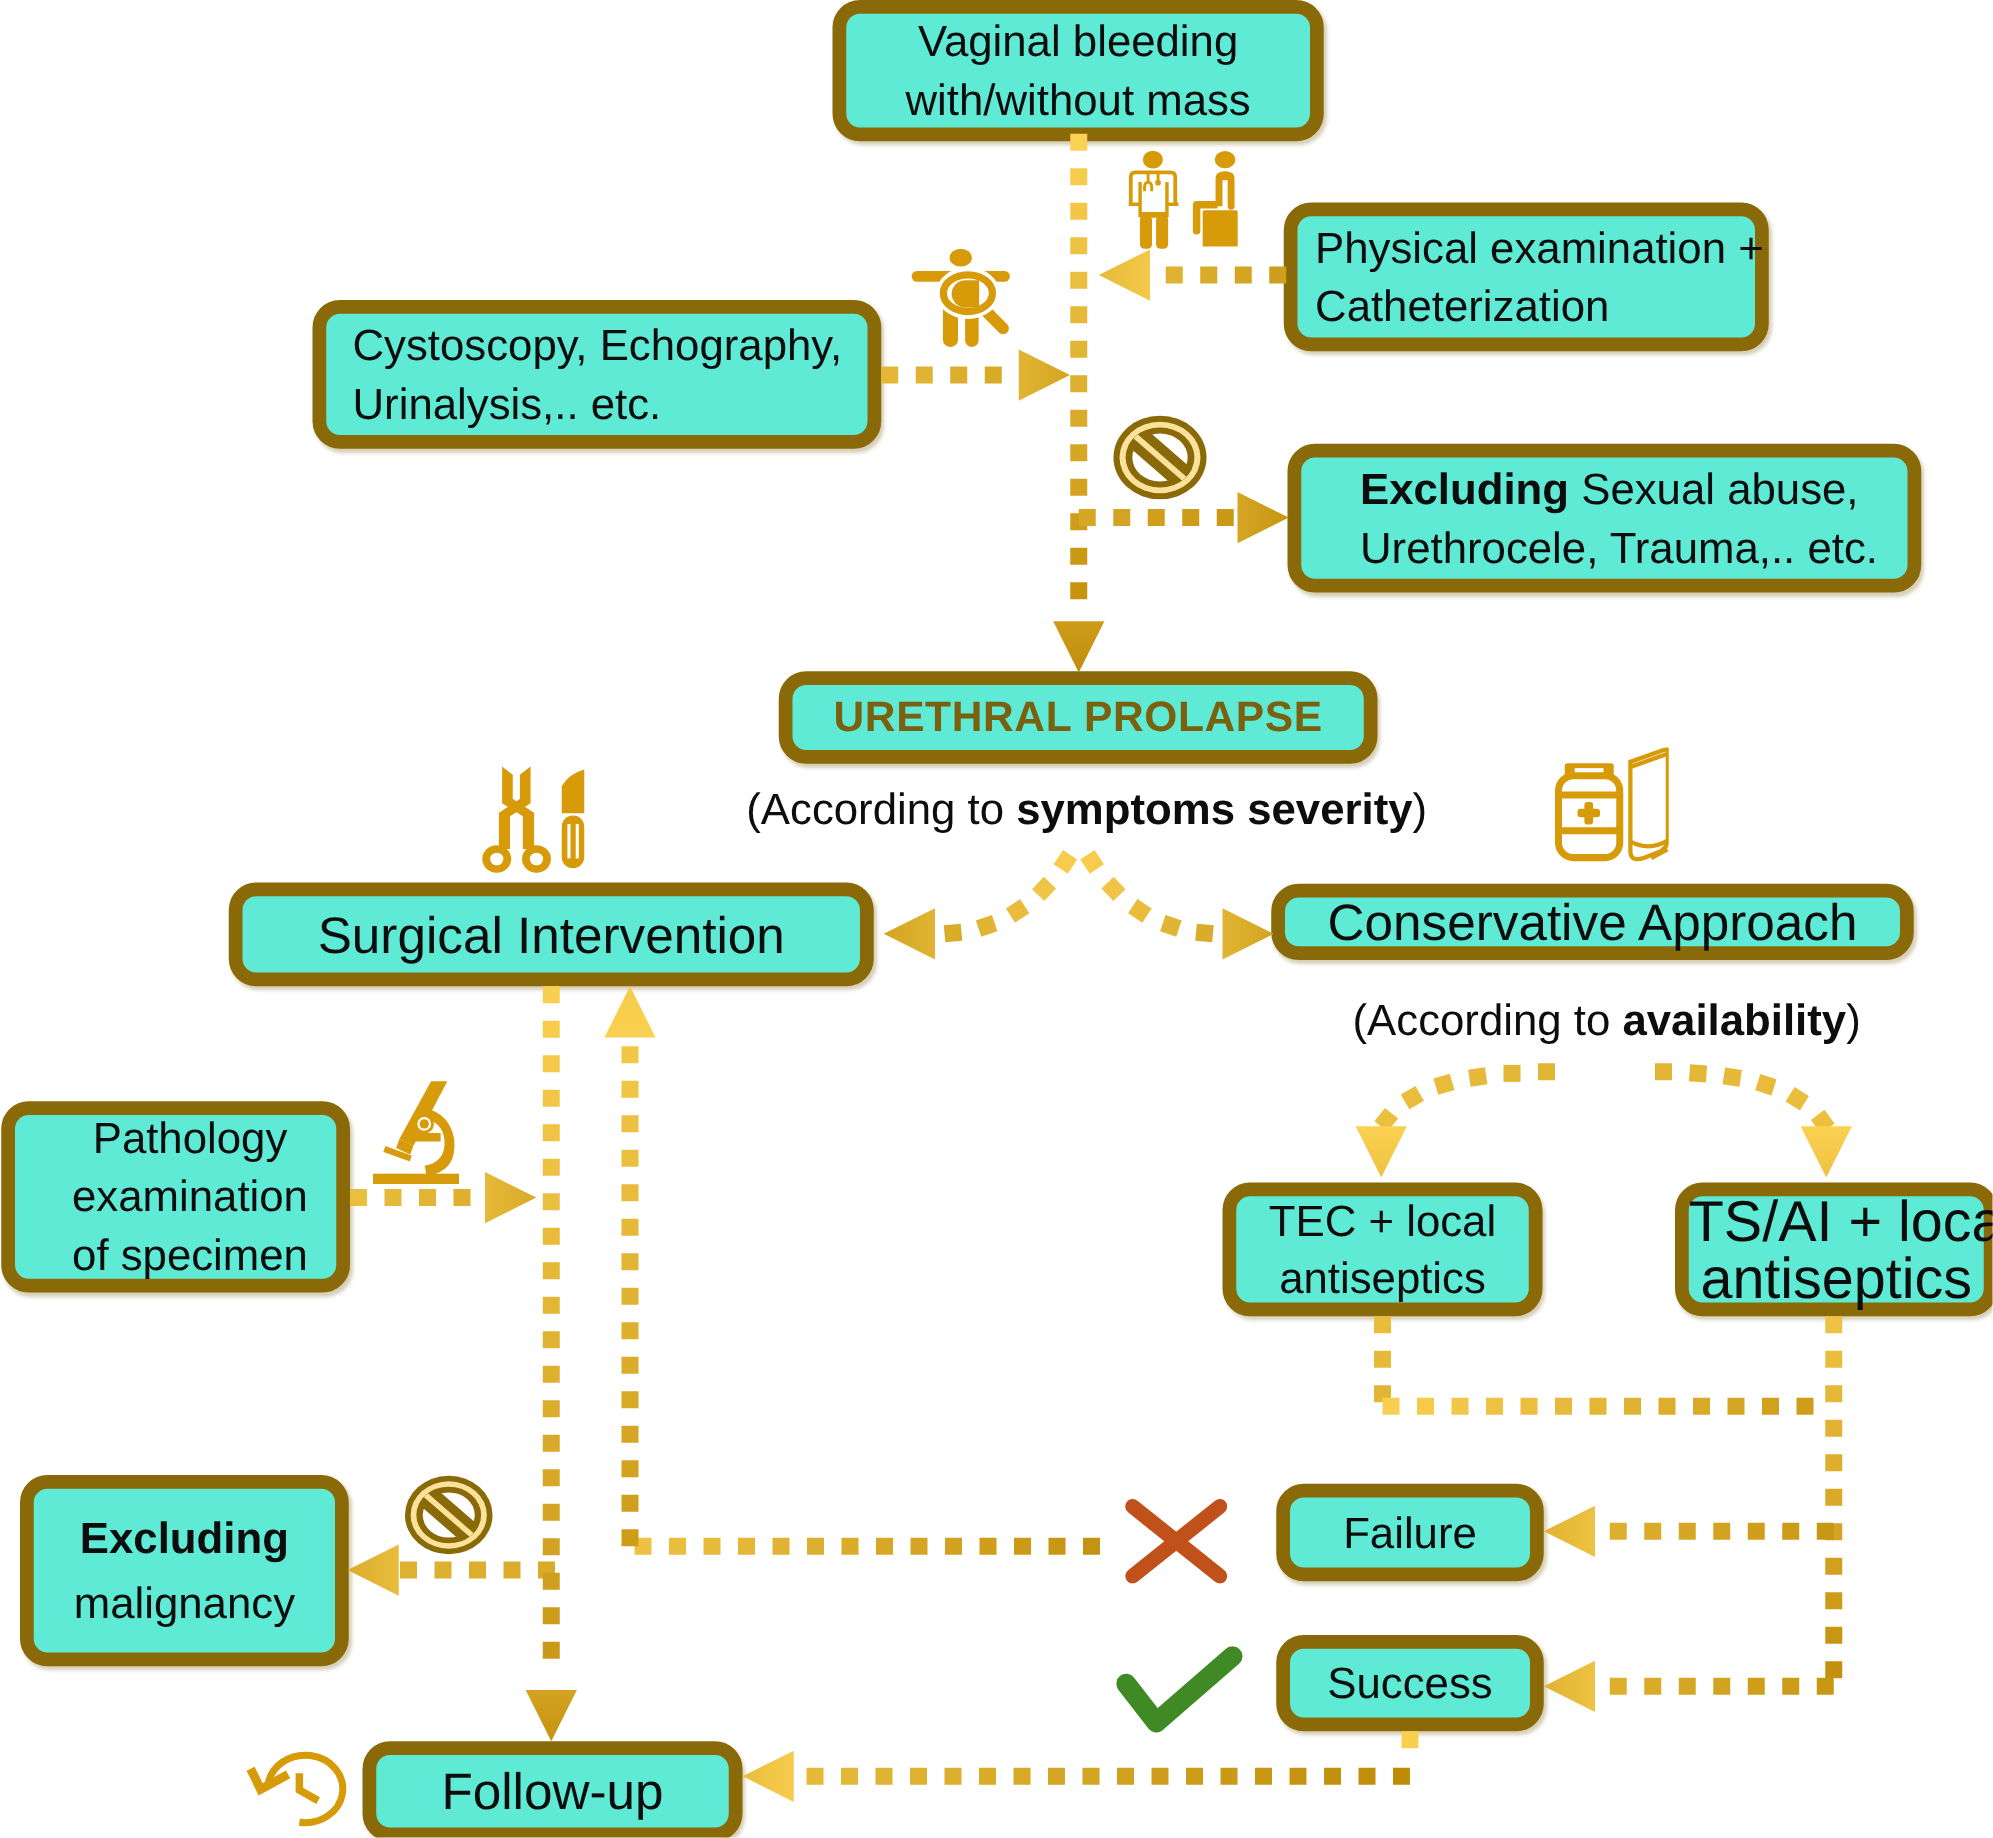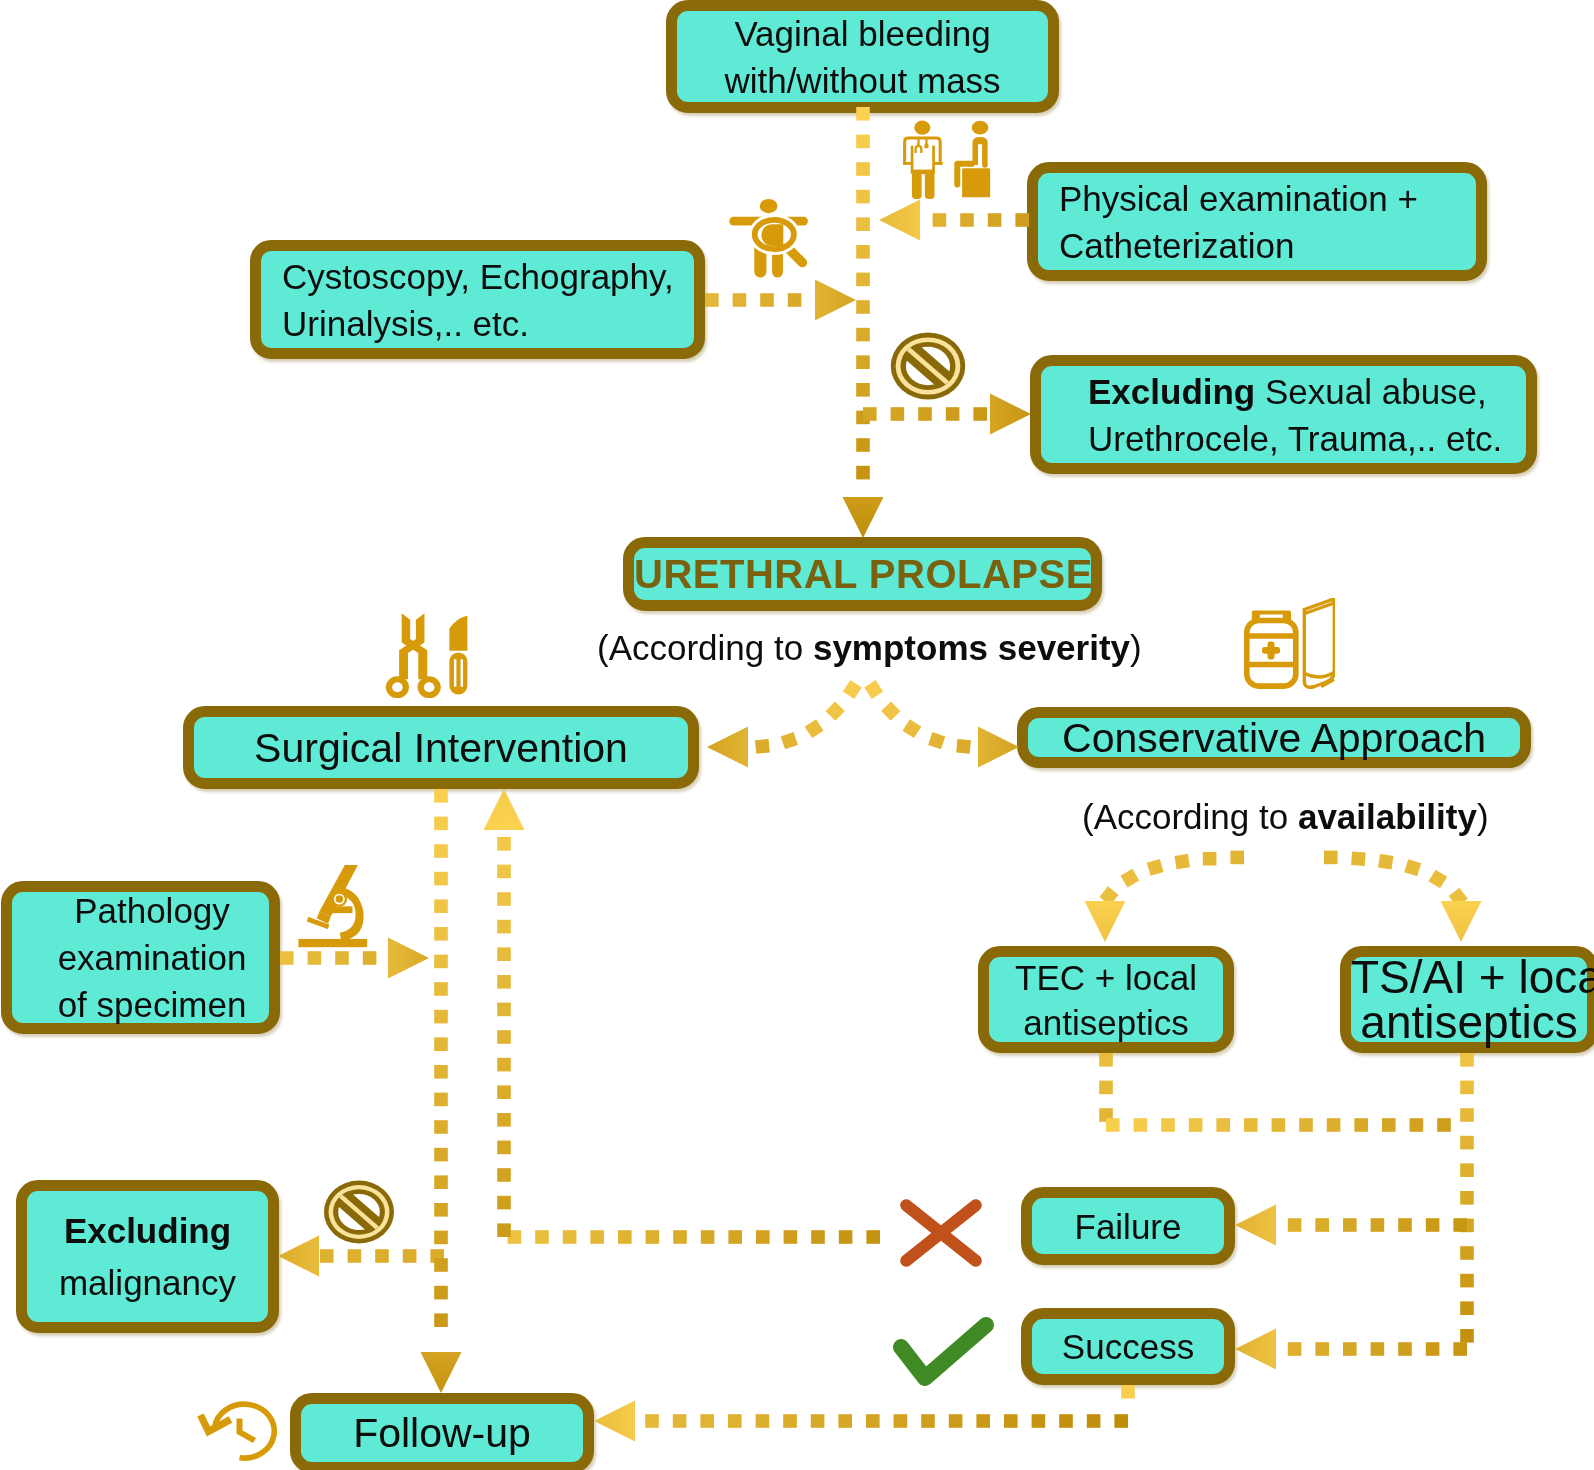--- a/index.html
+++ b/index.html
@@ -24,40 +24,40 @@
 <body>
 
 <div id="stage">
 
   <div class="node box" style="left:666px;top:0px;width:393px;height:113px;">
     <div class="txt" style="font-size:35px;line-height:47px;">
       <div>Vaginal bleeding</div>
       <div>with/without mass</div>
     </div>
   </div>
-  <div class="node box" style="left:1027px;top:162px;width:460px;height:119px;">
+  <div class="node box" style="left:1027px;top:162px;width:388px;height:119px;">
     <div class="txt" style="font-size:35px;line-height:47px;text-align:left;padding-left:21px;">
       <div>Physical examination +</div>
       <div>Catheterization</div>
     </div>
   </div>
-  <div class="node box" style="left:250px;top:240px;width:455px;height:119px;border-radius:21px;">
+  <div class="node box" style="left:250px;top:240px;width:455px;height:119px;">
     <div class="txt" style="font-size:35px;line-height:47px;text-align:left;padding-left:21px;">
       <div>Cystoscopy, Echography,</div>
       <div>Urinalysis,.. etc.</div>
     </div>
   </div>
   <div class="node box" style="left:1030px;top:355px;width:507px;height:119px;padding-left:24px;">
     <div class="txt" style="font-size:35px;line-height:47px;text-align:left;padding-left:23px;">
       <div><b>Excluding</b><span> Sexual abuse,</span></div>
       <div>Urethrocele, Trauma,.. etc.</div>
     </div>
   </div>
   <div class="node box" style="left:623px;top:537px;width:479px;height:74px;">
-    <div class="txt" style="font-size:40px;line-height:36px;font-weight:bold;color:#7A6110;letter-spacing:0.5px;">
+    <div class="txt" style="font-size:34px;line-height:36px;font-weight:bold;color:#7A6110;letter-spacing:0.5px;">
       <div>URETHRAL PROLAPSE</div>
     </div>
   </div>
   <div class="node box" style="left:183px;top:706px;width:516px;height:83px;">
     <div class="txt" style="font-size:41px;line-height:50px;">
       <div>Surgical Intervention</div>
     </div>
   </div>
   <div class="node box" style="left:1017px;top:707px;width:514px;height:61px;">
     <div class="txt" style="font-size:41px;line-height:50px;">

